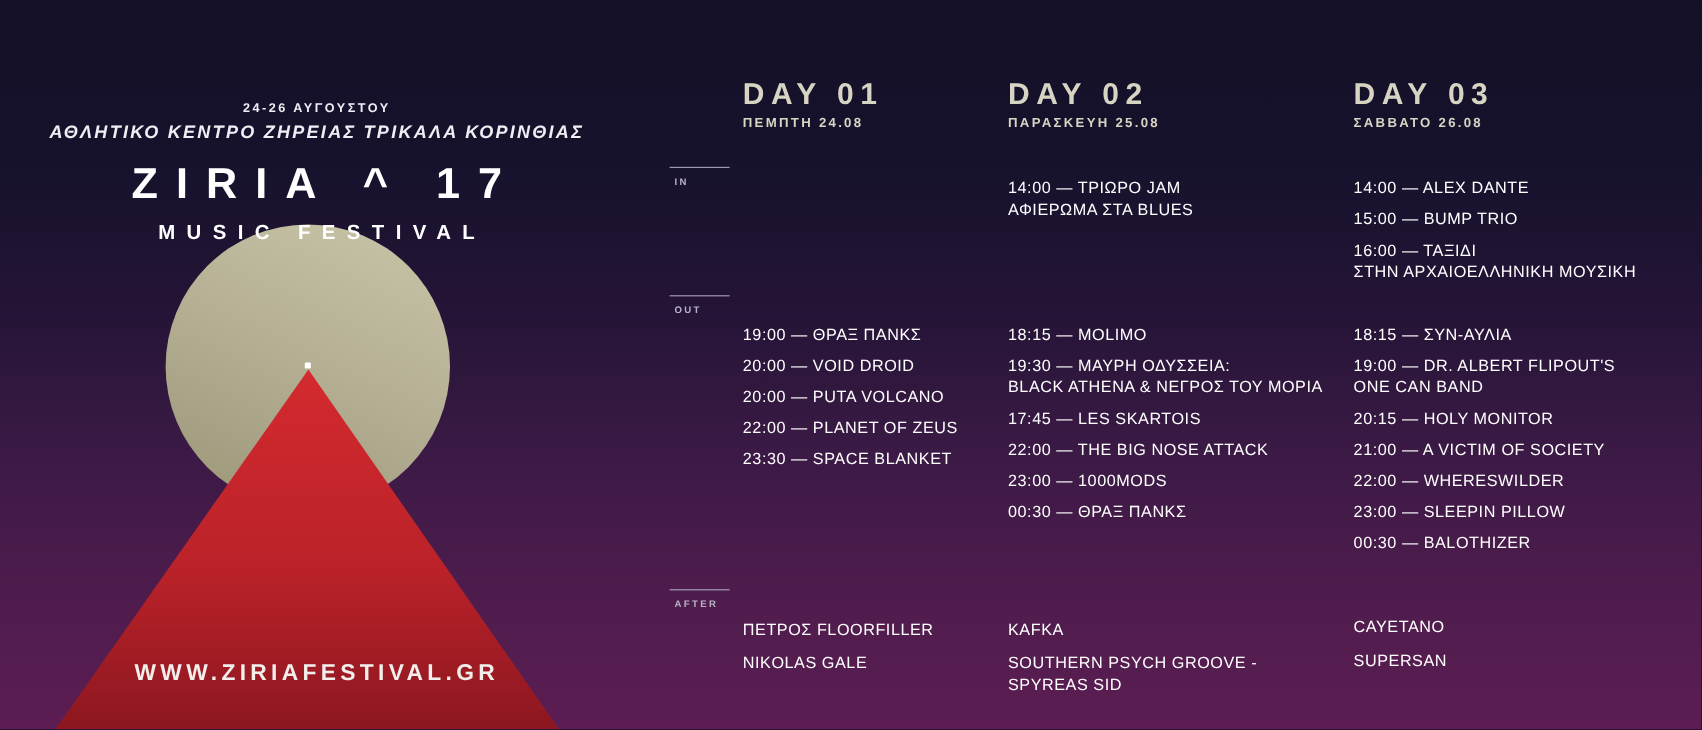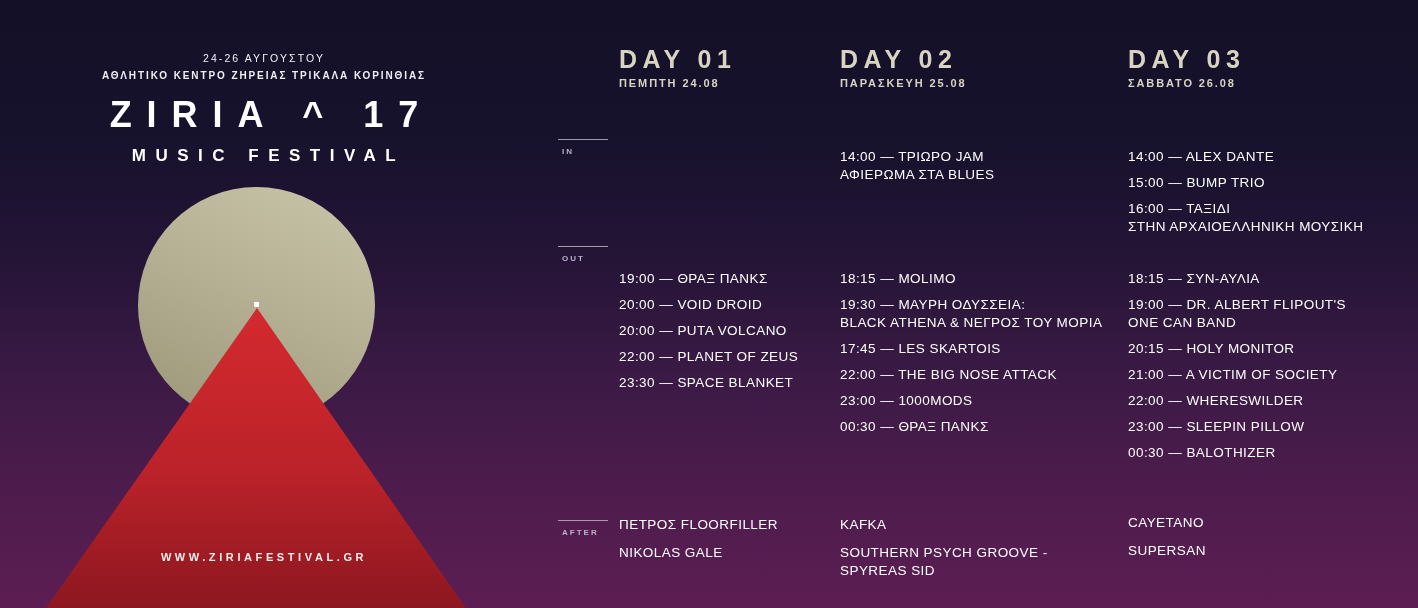--- a/index.html
+++ b/index.html
@@ -58,47 +58,48 @@
     width: 540px;
     height: 308px;
   }
   .url-line {
     position: absolute;
     left: 0;
     top: 551px;
     width: 528px;
     text-align: center;
     color: #f2eeec;
-    font-size: 11px;
+    font-size: 19px;
     font-weight: bold;
     letter-spacing: 3.6px;
   }
 
   
   .masthead {
     position: absolute;
     left: 0;
     top: 0;
     width: 528px;
     text-align: center;
     color: #ffffff;
   }
   .dates {
-    margin-top: 52px;
+    margin-top: 84px;
     font-size: 10.5px;
-    font-weight: normal;
+    font-weight: bold;
     letter-spacing: 2.1px;
     color: #efeef5;
   }
   .venue {
     margin-top: 6px;
-    font-size: 10px;
+    font-size: 15px;
     font-weight: bold;
     letter-spacing: 1.9px;
     color: #efeef5;
+    font-style: italic;
   }
   .brand {
     margin-top: 13px;
     font-size: 36px;
     font-weight: bold;
     letter-spacing: 15px;
     color: #ffffff;
     text-indent: 15px;
   }
   .brand-sub {
@@ -113,21 +114,21 @@
   
   .schedule {
     position: absolute;
     left: 0;
     top: 0;
     width: 1418px;
     height: 608px;
   }
   .col-head {
     position: absolute;
-    top: 46px;
+    top: 66px;
   }
   .col-head .day {
     font-size: 25px;
     font-weight: bold;
     letter-spacing: 5.4px;
     color: #d8d4c3;
     line-height: 26px;
   }
   .col-head .date {
     margin-top: 5px;
@@ -201,21 +202,21 @@
   <div class="schedule">
 
     <div class="row-label" style="top:139px">
       <div class="rule"></div>
       <div class="txt">IN</div>
     </div>
     <div class="row-label" style="top:246px">
       <div class="rule"></div>
       <div class="txt">OUT</div>
     </div>
-    <div class="row-label" style="top:520px">
+    <div class="row-label" style="top:491px">
       <div class="rule"></div>
       <div class="txt">AFTER</div>
     </div>
 
     <div class="col-head" style="left:619px">
       <div class="day">DAY 01</div>
       <div class="date">ΠΕΜΠΤΗ 24.08</div>
     </div>
     <div class="entries in" style="left:619px; top:148px; width:210px"></div>
     <div class="entries out" style="left:619px; top:270px; width:215px">

